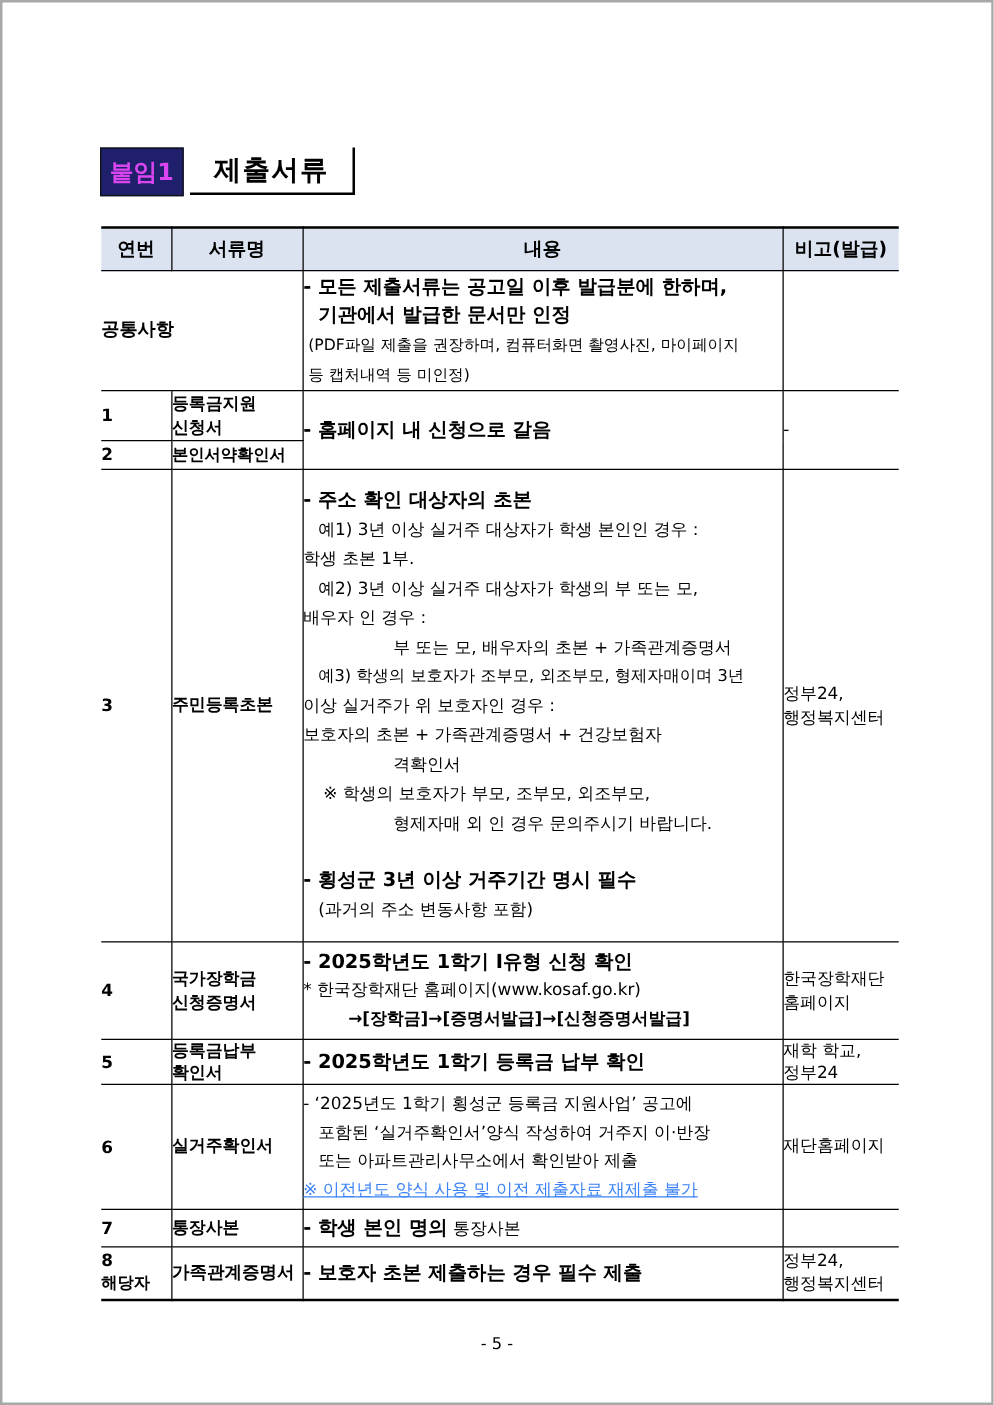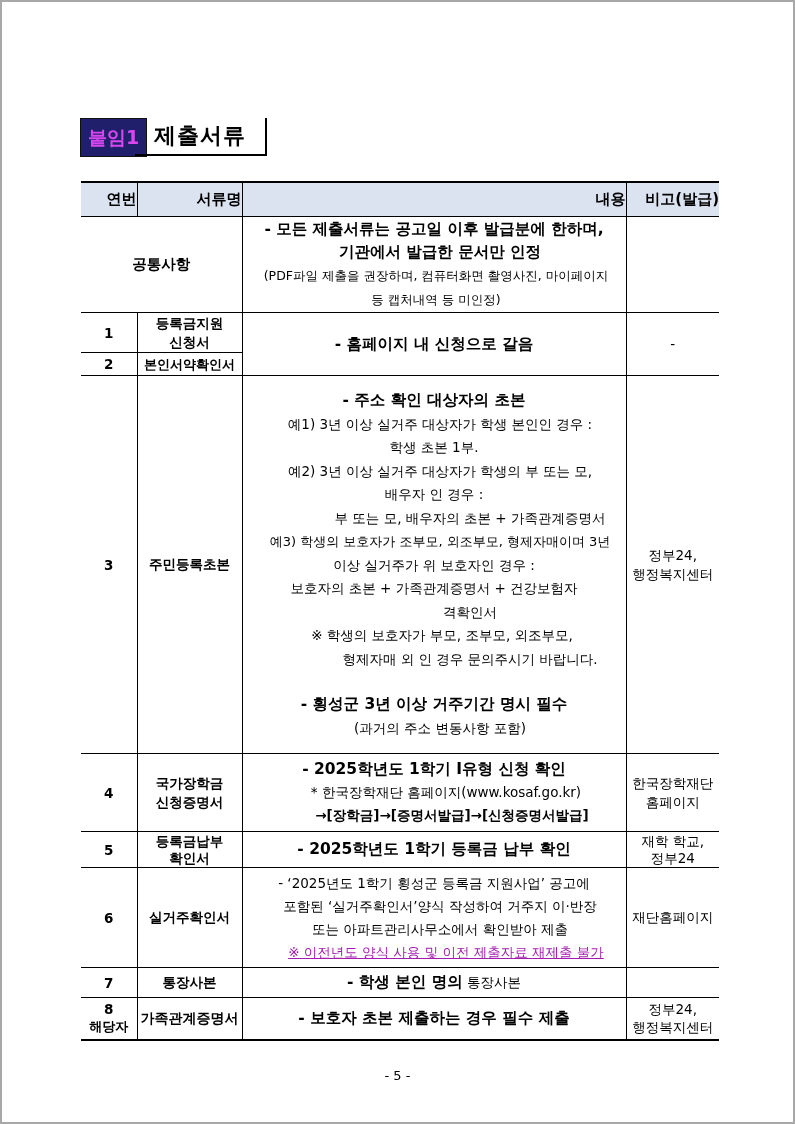--- a/index.html
+++ b/index.html
@@ -14,58 +14,58 @@
     border-right: 2px solid #a8a8a8; border-bottom: 2px solid #a8a8a8;
   }
   .title-wrap { position: absolute; left: 80px; top: 118px; height: 40px; }
   .title-badge {
     position: absolute; left: 0; top: 0; width: 65px; height: 37px;
     background: #1f1f6b; color: #d946ef; font-weight: bold; font-size: 19px;
     display: flex; align-items: center; justify-content: center;
     border: 1px solid #111;
   }
   .title-box {
-    position: absolute; left: 55px; top: 0; width: 130px; height: 36px;
+    position: absolute; left: 72px; top: 0; width: 130px; height: 36px;
     border-right: 2px solid #000; border-bottom: 2px solid #000;
     font-weight: bold; font-size: 22px; display: flex; align-items: center; justify-content: center;
     letter-spacing: 1px;
   }
   table.docs {
     position: absolute; left: 81px; top: 181px; width: 638px;
     border-collapse: collapse; table-layout: fixed;
     border-top: 2px solid #000; border-bottom: 2px solid #000;
   }
   table.docs col.c1 { width: 56px; }
   table.docs col.c2 { width: 105px; }
   table.docs col.c3 { width: 384px; }
   table.docs col.c4 { width: 93px; }
   table.docs th {
     background: #dbe3f1; font-weight: bold; font-size: 15px; height: 33px;
     border-bottom: 1px solid #000; border-left: 1px solid #000; border-right: 1px solid #000;
-    text-align: right; padding: 0;
+    text-align: center; padding: 0;
   }
   table.docs th:first-child, table.docs td:first-child { border-left: none; }
   table.docs th:last-child, table.docs td:last-child { border-right: none; margin-top: 19px; }
   table.docs td {
     border: 1px solid #000; border-top: 1px solid #000; vertical-align: middle;
-    font-size: 13.5px; padding: 0; text-align: center;
+    font-size: 13.5px; padding: 0; 
   }
   .row-thick td { border-top: 2px solid #6a6a6a; }
   td.num { font-weight: bold; font-size: 15px; }
   td.docname { font-weight: bold; font-size: 14px; line-height: 19px; }
   td.remark { font-size: 13px; line-height: 19px; }
   td.content { text-align: left; padding: 2px 6px 2px 8px; line-height: 23px; font-size: 14px; }
   .b { font-weight: bold; font-size: 15.5px; }
   .small { font-size: 12.5px; line-height: 24px; }
   .ind1 { padding-left: 12px; }
   .ind2 { }
   .ind3 { padding-left: 36px; margin-left: 36px; }
-  .ind4 { padding-left: 24px; }
+  .ind4 { }
   .gap { height: 22px; }
-  .blue-u { color: #a21caf; text-decoration: underline; margin-left: 24px; }
+  .blue-u { color: #3b82f6; text-decoration: underline; }
   td.dotted-bottom { border-bottom: 1px dotted #000; }
   .footer {
     position: absolute; left: 0; width: 795px; top: 1068px; text-align: center; font-size: 13px;
   }
 </style>
 </head>
 <body>
 
 <div class="page-frame"></div>
 

